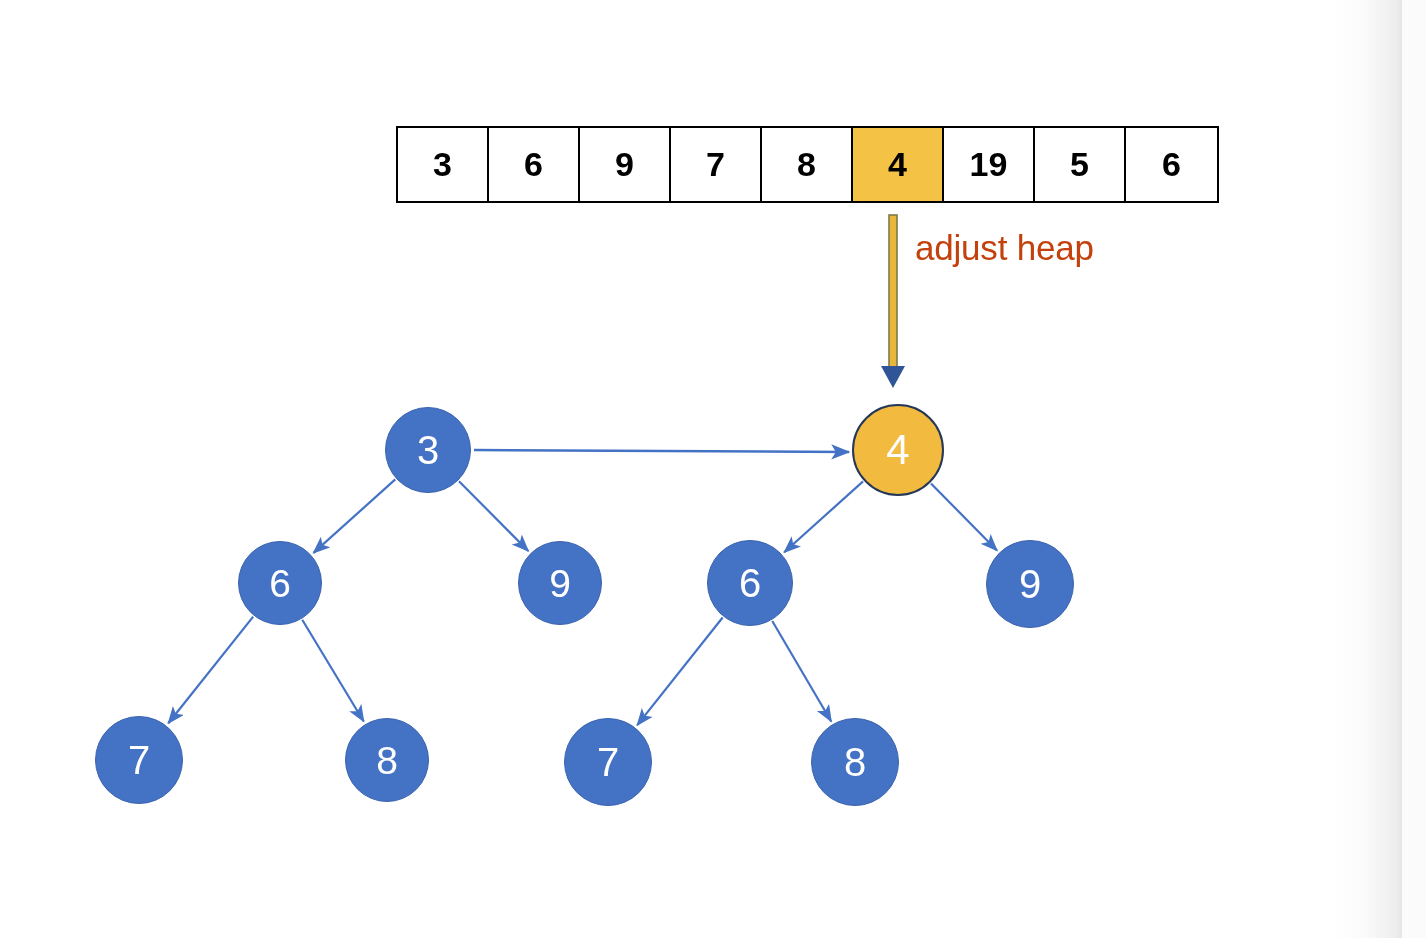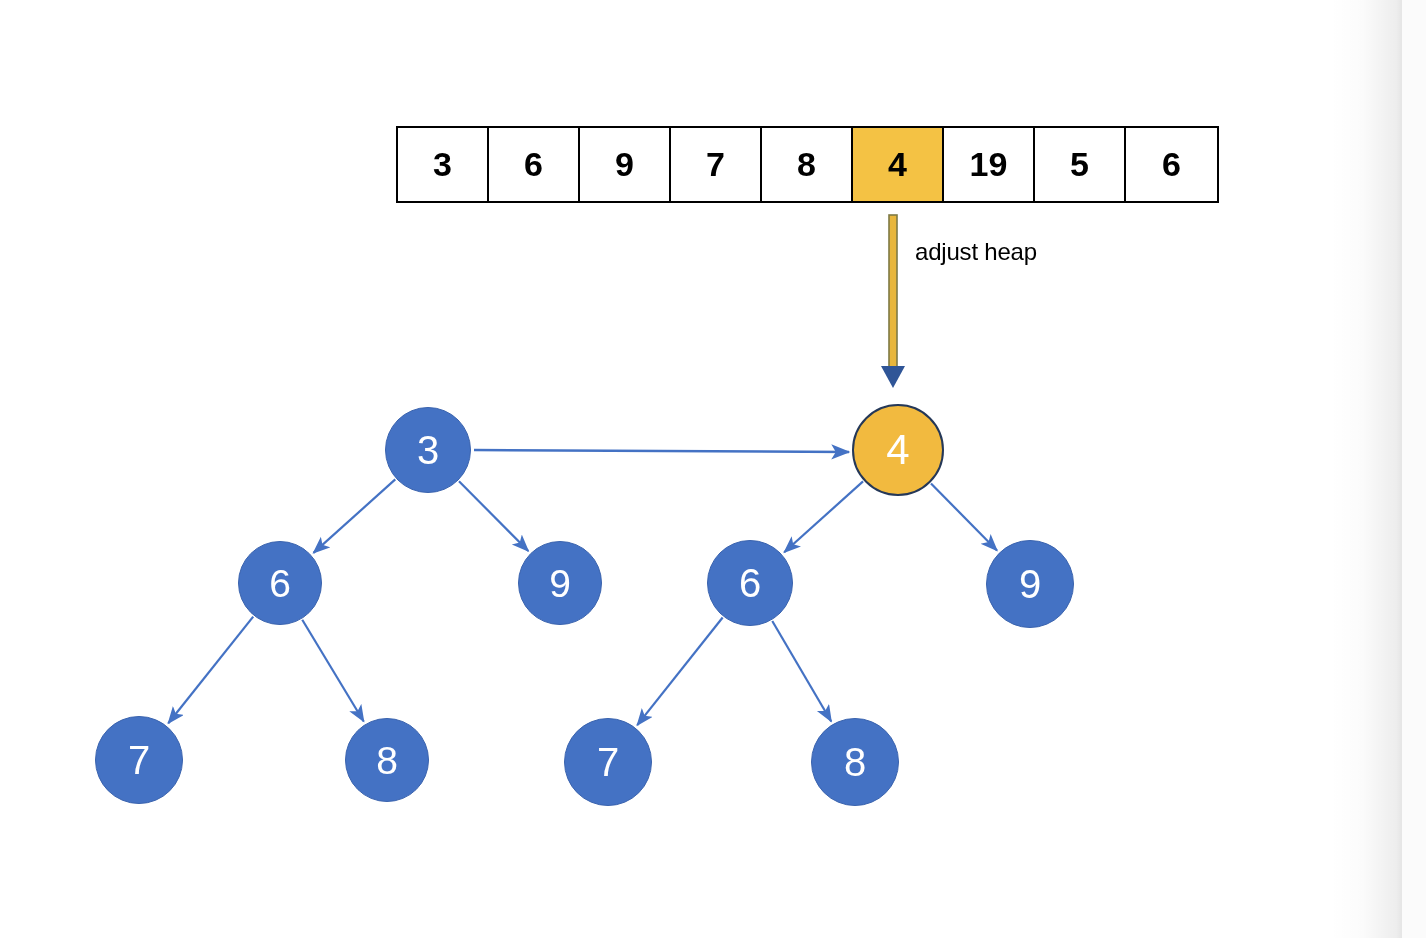--- a/index.html
+++ b/index.html
@@ -75,23 +75,23 @@
     top: 0;
     width: 1426px;
     height: 938px;
     pointer-events: none;
   }
 
   
   #adjust-label {
     position: absolute;
     left: 915px;
-    top: 238px;
-    font-size: 24px;
-    color: #000000;
+    top: 228px;
+    font-size: 35px;
+    color: #c2410c;
     font-family: "Liberation Sans", sans-serif;
     white-space: nowrap;
     letter-spacing: -0.2px;
   }
 
   
   .node {
     position: absolute;
     border-radius: 50%;
     display: flex;

